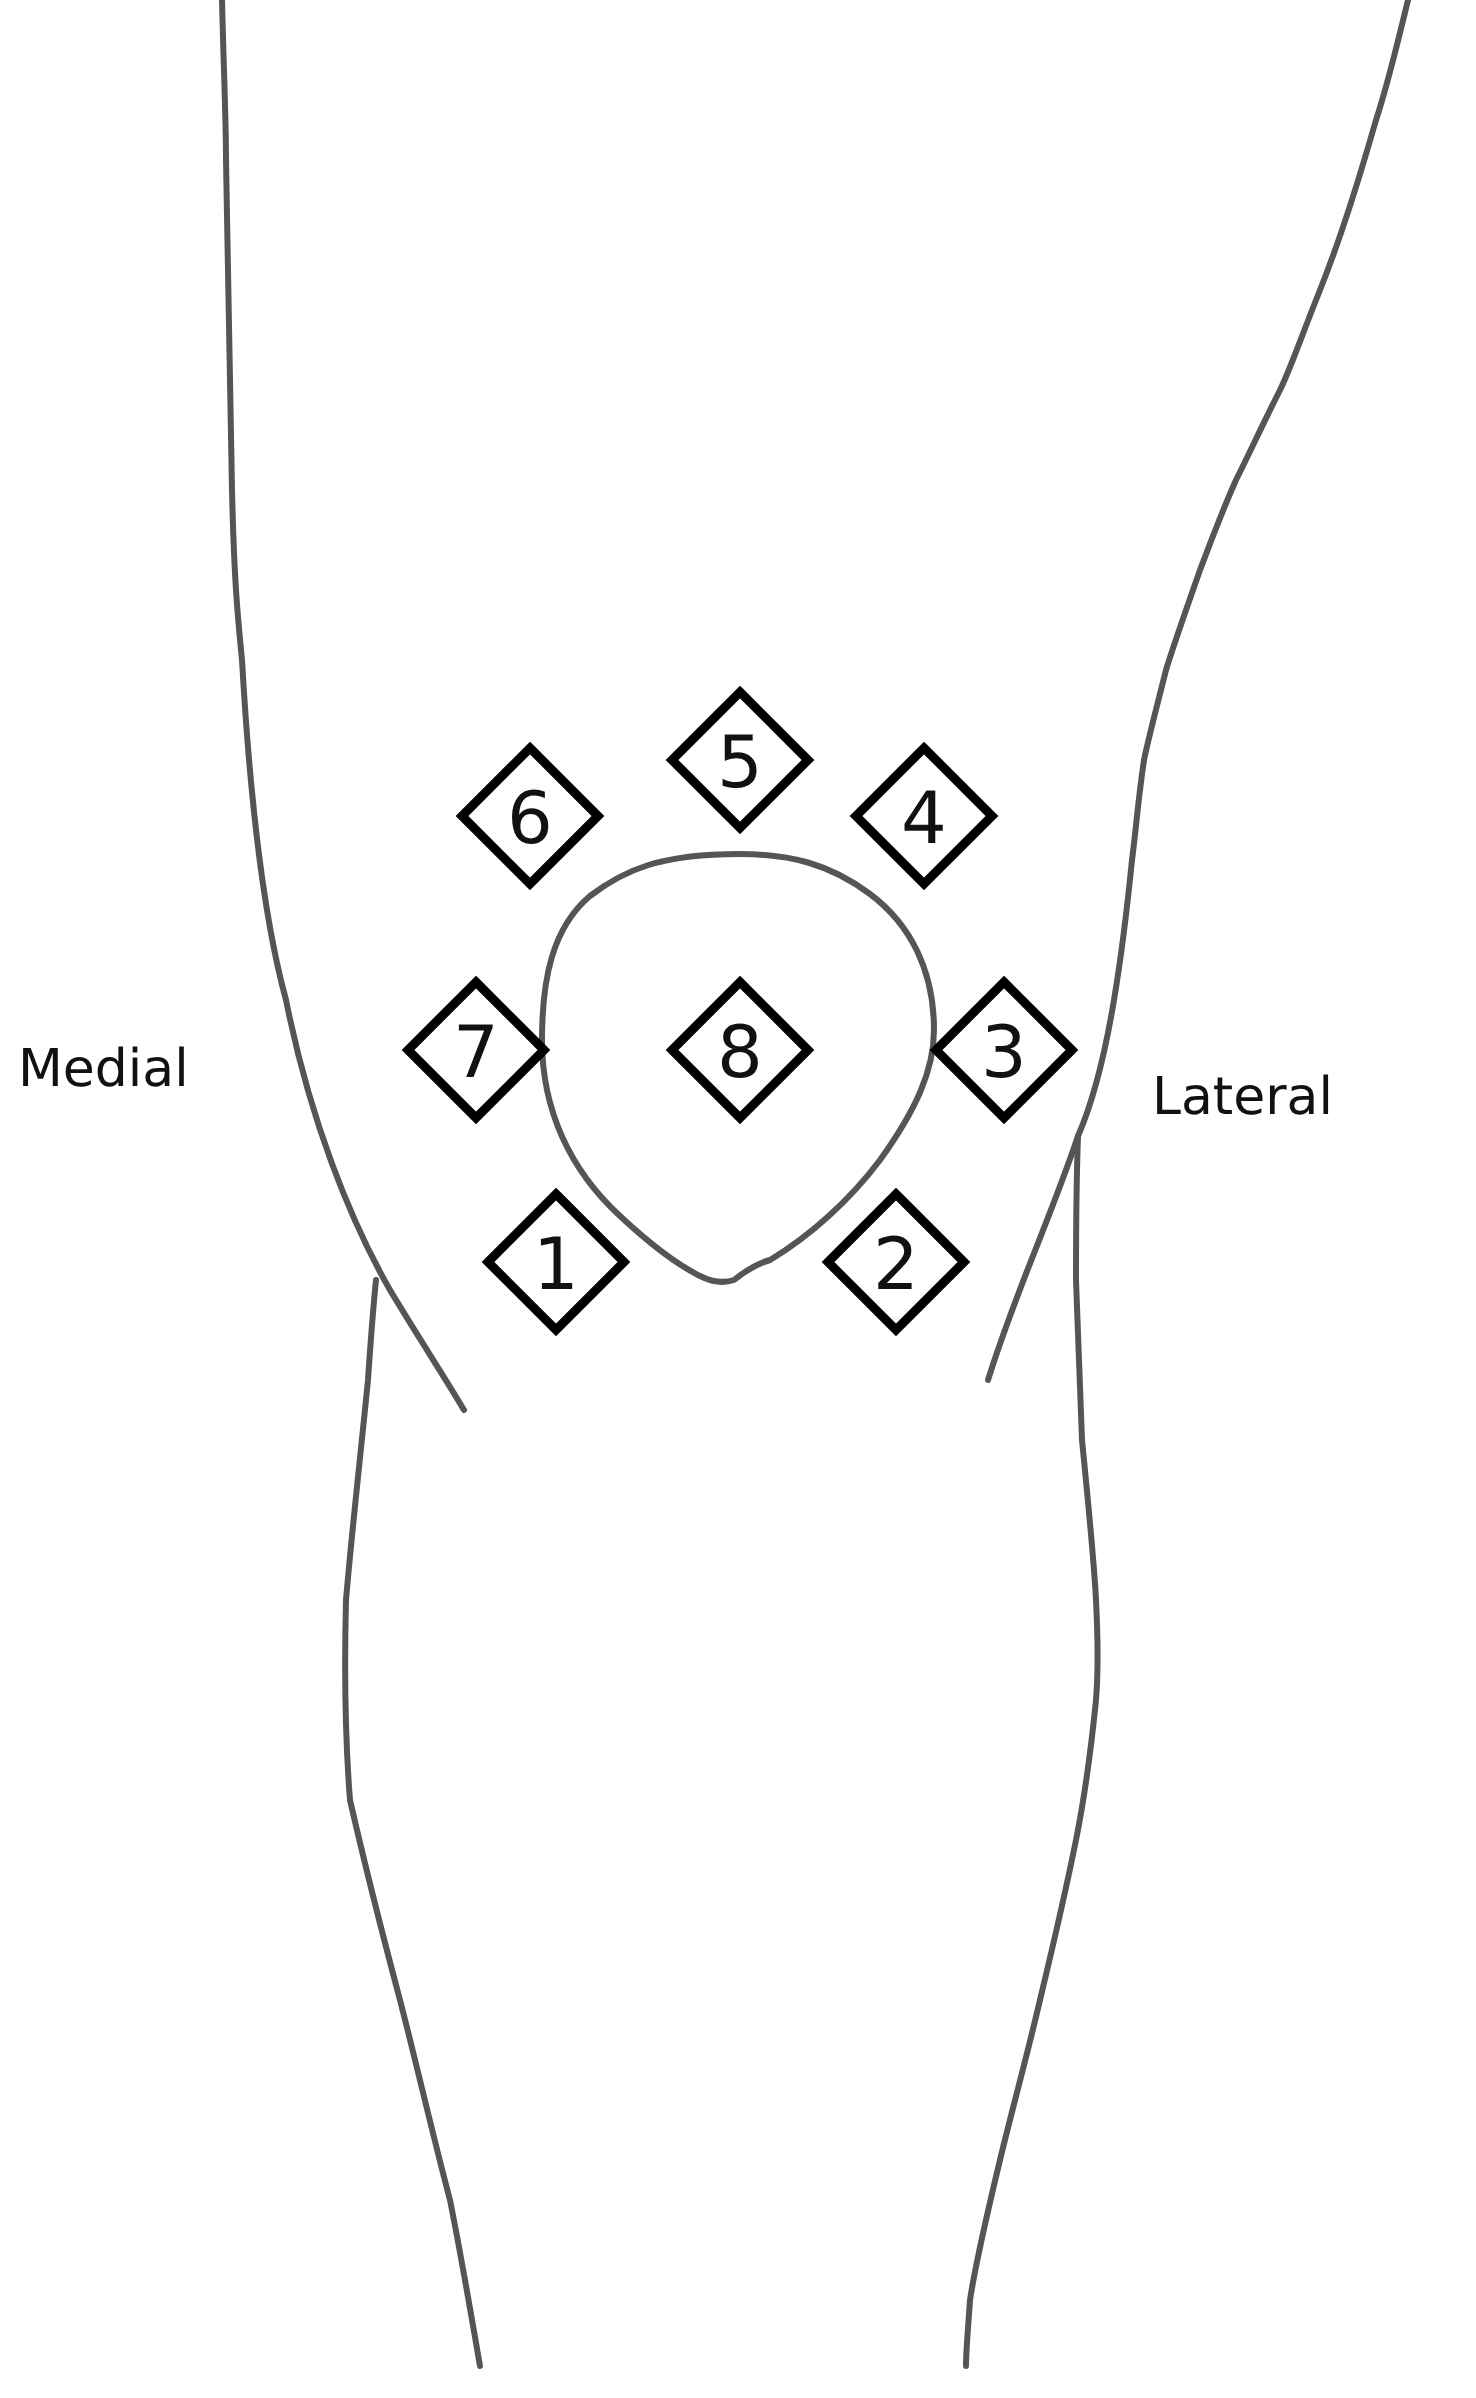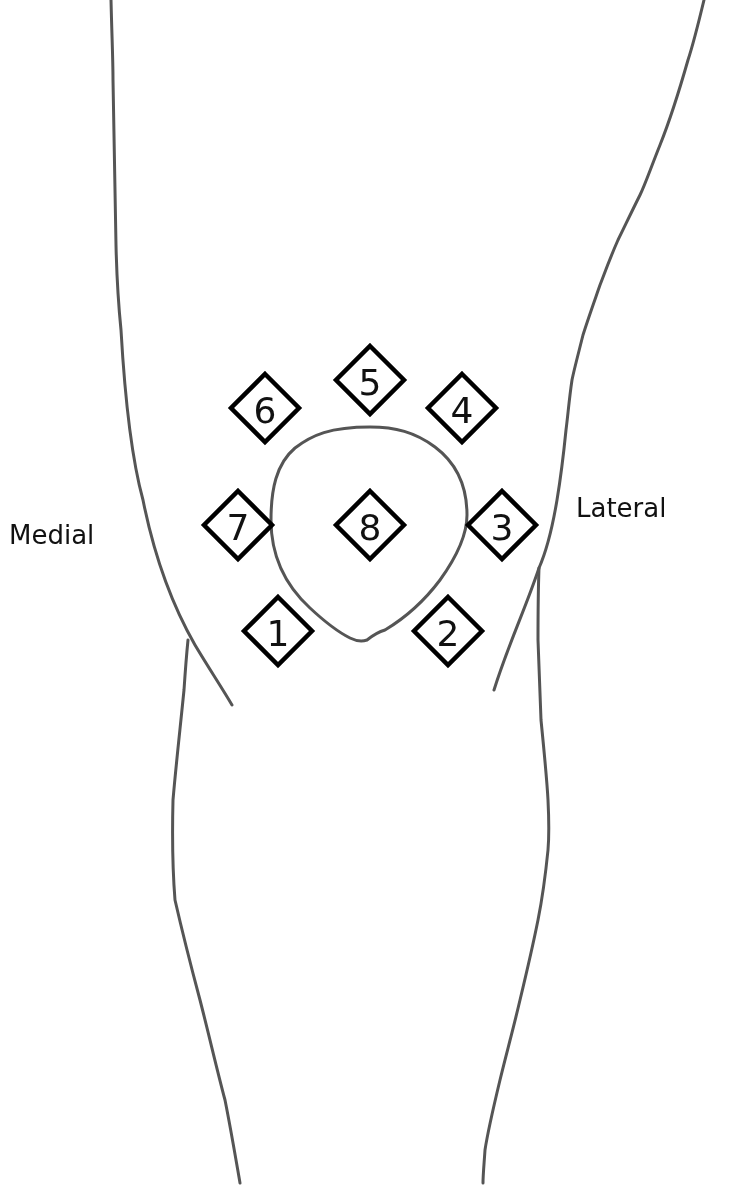--- a/index.html
+++ b/index.html
@@ -3,21 +3,21 @@
   <meta charset="utf-8">
   <style>
     html, body { margin: 0; padding: 0; background: #ffffff; }
     body { width: 738px; height: 1199px; position: relative; overflow: hidden; }
     #canvas { position: absolute; left: 0; top: 0; }
     .outline { fill: none; stroke: #555555; stroke-width: 3; stroke-linecap: round; stroke-linejoin: round; }
     .marker-shape { fill: #ffffff; stroke: #000000; stroke-width: 4.5; stroke-linejoin: miter; }
     .marker-num { font-family: "DejaVu Sans", sans-serif; font-size: 36px; fill: #111111; text-anchor: middle; dominant-baseline: central; }
     .side-label { position: absolute; font-family: "DejaVu Sans", sans-serif; font-size: 26px; color: #111111; line-height: 1; white-space: nowrap; }
     #label-medial { left: 9px; top: 522px; }
-    #label-lateral { left: 576px; top: 495px; }
+    #label-lateral { left: 576px; top: 536px; }
   </style>
 </head>
 <body>
 
 <svg id="canvas" width="738" height="1199" viewBox="0 0 738 1199">
 
   <path class="outline" d="M111,0 C112,40 113,60 113,80 C114,150 115,200 116,245 C117,290 119,310 121,330 C125,400 132,460 143,500 C155,560 175,610 195,645 C210,670 222,688 232,705"></path>
 
   <path class="outline" d="M704,0 C698,25 693,45 688,60 C678,95 668,125 660,145 C650,170 645,185 640,195 C630,215 624,228 618,240 C610,258 605,272 600,285 C592,308 587,322 583,335 C578,355 574,370 572,380 C569,400 568,415 566,430 C563,460 560,482 557,500 C552,530 546,552 539,568 C525,610 508,645 494,690"></path>
 

